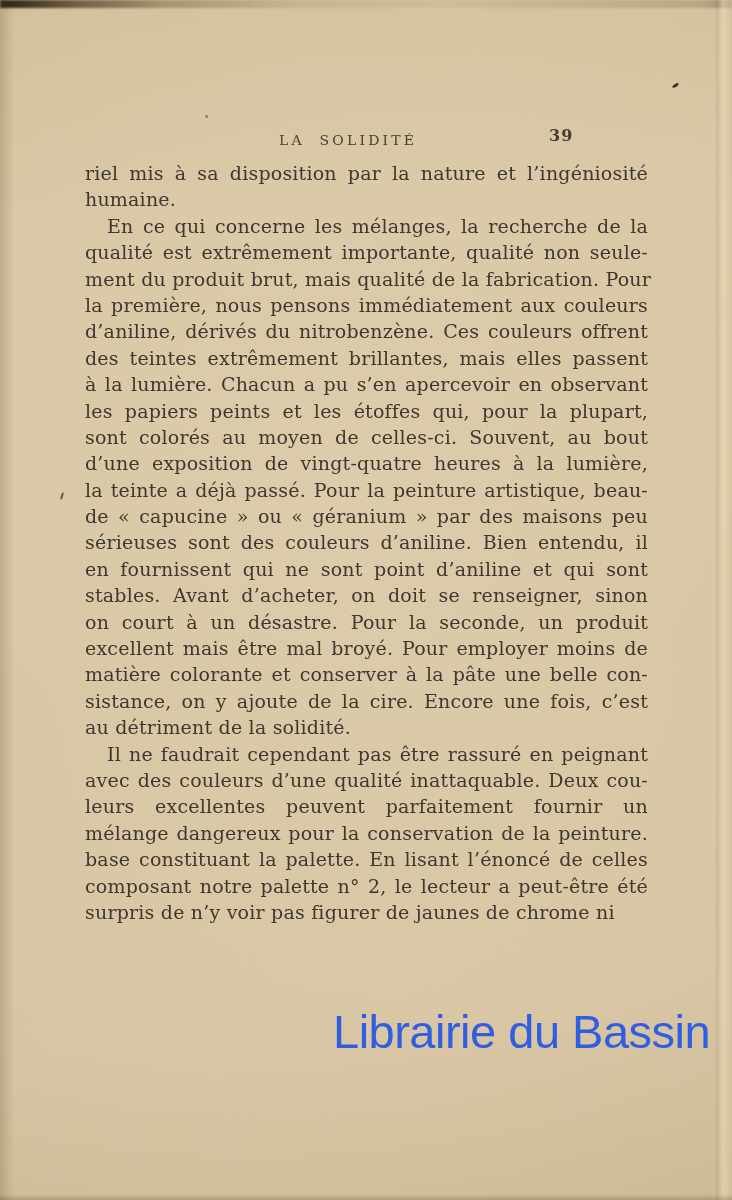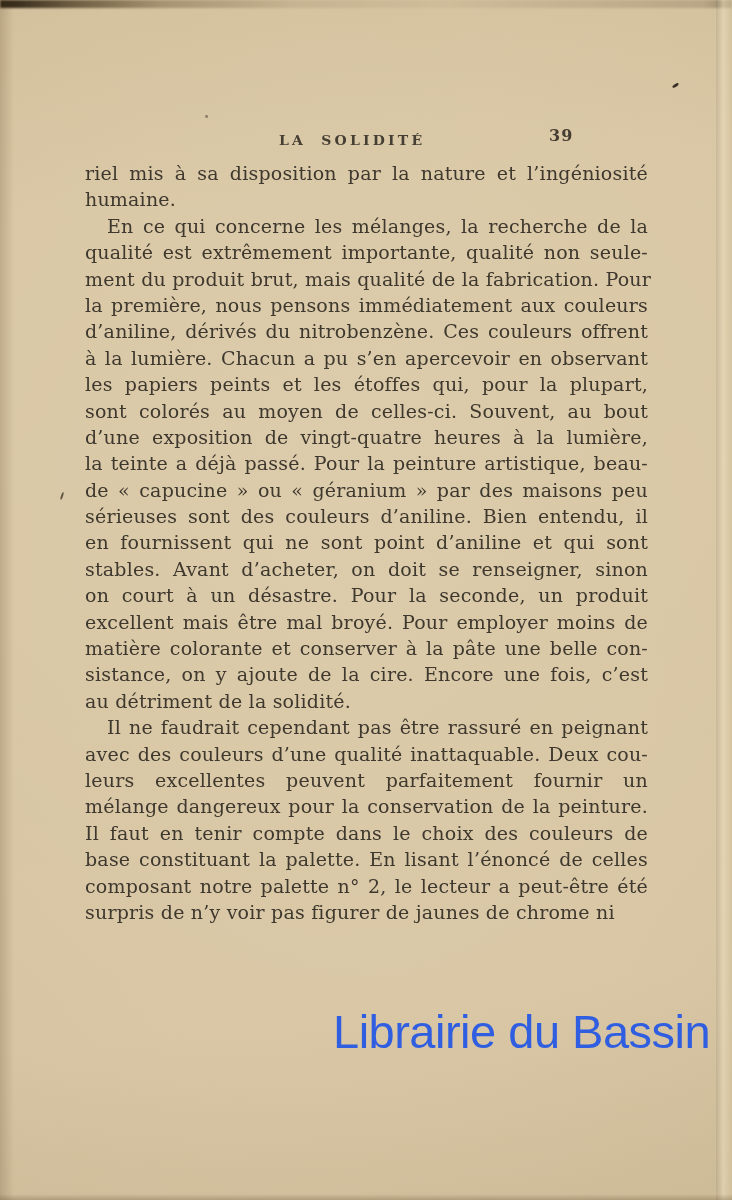--- a/index.html
+++ b/index.html
@@ -21,21 +21,21 @@
   .edge-left{position:absolute;left:0;top:0;width:14px;height:1200px;
     background:linear-gradient(to right, rgba(95,72,40,.22), rgba(95,72,40,0));}
   .edge-bottom{position:absolute;left:0;bottom:0;width:732px;height:6px;
     background:linear-gradient(to top, rgba(90,68,36,.28), rgba(90,68,36,0));}
   .speck{position:absolute;background:#3a3024;border-radius:50% 40% 50% 60%;}
   .speck.s1{left:672px;top:84px;width:7px;height:3px;transform:rotate(-32deg);}
   .speck.s2{left:61px;top:492px;width:2px;height:8px;transform:rotate(18deg);opacity:.75;}
   .speck.s3{left:205px;top:115px;width:3px;height:3px;opacity:.45;}
 
   .running-head{position:absolute;top:126px;left:0;width:732px;height:30px;color:#453e33;}
-  .head-title{position:absolute;left:279px;top:6px;font-size:14px;letter-spacing:3.2px;word-spacing:7px;font-weight:bold;
+  .head-title{position:absolute;left:279px;top:6px;font-size:14px;letter-spacing:3.2px;word-spacing:7px;font-weight:normal;
     transform:scaleY(.96);}
   .head-page{position:absolute;left:549px;top:0;font-size:16px;font-weight:bold;letter-spacing:1px;}
 
   .body-text{position:absolute;left:85px;top:160px;width:563px;color:#3e382e;
     font-size:19px;
     text-rendering:optimizeLegibility;}
   .line{height:26.4px;line-height:26.4px;white-space:nowrap;
     text-align:justify;text-align-last:justify;letter-spacing:.2px;}
   .line.para-end{text-align-last:left;}
   .line.indent{text-indent:22px;}
@@ -57,39 +57,39 @@
 
   <div class="body-text">
 
   <div class="line">riel mis à sa disposition par la nature et l’ingéniosité</div>
       <div class="line para-end">humaine.</div>
       <div class="line indent">En ce qui concerne les mélanges, la recherche de la</div>
       <div class="line">qualité est extrêmement importante, qualité non seule-</div>
       <div class="line">ment du produit brut, mais qualité de la fabrication. Pour</div>
       <div class="line">la première, nous pensons immédiatement aux couleurs</div>
       <div class="line">d’aniline, dérivés du nitrobenzène. Ces couleurs offrent</div>
+      <div class="line">des teintes extrêmement brillantes, mais elles passent</div>
       <div class="line">à la lumière. Chacun a pu s’en apercevoir en observant</div>
       <div class="line">les papiers peints et les étoffes qui, pour la plupart,</div>
       <div class="line">sont colorés au moyen de celles-ci. Souvent, au bout</div>
       <div class="line">d’une exposition de vingt-quatre heures à la lumière,</div>
       <div class="line">la teinte a déjà passé. Pour la peinture artistique, beau-</div>
       <div class="line">de « capucine » ou « géranium » par des maisons peu</div>
       <div class="line">sérieuses sont des couleurs d’aniline. Bien entendu, il</div>
       <div class="line">en fournissent qui ne sont point d’aniline et qui sont</div>
       <div class="line">stables. Avant d’acheter, on doit se renseigner, sinon</div>
       <div class="line">on court à un désastre. Pour la seconde, un produit</div>
       <div class="line">excellent mais être mal broyé. Pour employer moins de</div>
       <div class="line">matière colorante et conserver à la pâte une belle con-</div>
       <div class="line">sistance, on y ajoute de la cire. Encore une fois, c’est</div>
       <div class="line para-end">au détriment de la solidité.</div>
       <div class="line indent">Il ne faudrait cependant pas être rassuré en peignant</div>
       <div class="line">avec des couleurs d’une qualité inattaquable. Deux cou-</div>
       <div class="line">leurs excellentes peuvent parfaitement fournir un</div>
       <div class="line">mélange dangereux pour la conservation de la peinture.</div>
-      <div class="line">Il faut en tenir compte dans le choix des couleurs de</div>
       <div class="line">base constituant la palette. En lisant l’énoncé de celles</div>
       <div class="line">composant notre palette n° 2, le lecteur a peut-être été</div>
       <div class="line para-end">surpris de n’y voir pas figurer de jaunes de chrome ni</div>
     </div>
 
   <div class="watermark">Librairie du Bassin</div>
 
   <div class="edge-top"></div>
   <div class="edge-right"></div>
   <div class="edge-left"></div>

